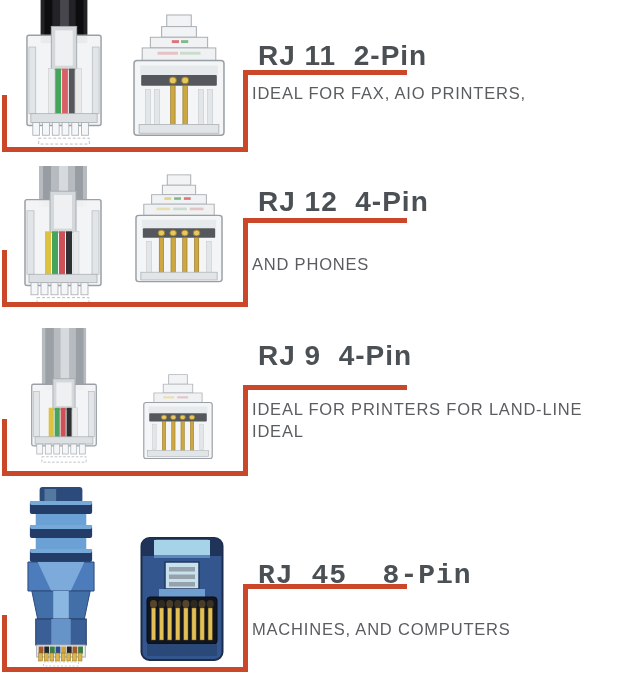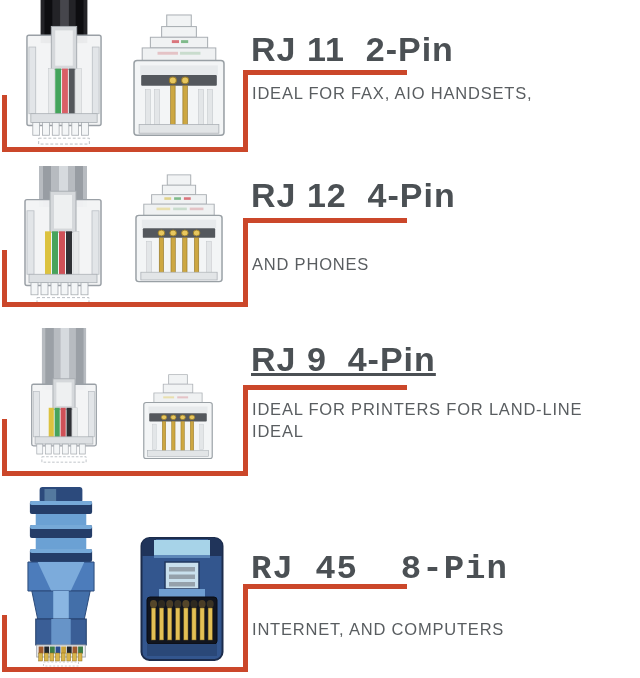--- a/index.html
+++ b/index.html
@@ -6,22 +6,22 @@
   .canvas{
     position:relative;
     width:640px;height:678px;
     background:#ffffff;
     overflow:hidden;
     font-family:"Liberation Sans", sans-serif;
   }
   .title{
     position:absolute;
     left:250px;
-    margin:1px;
-    font-size:34px;
+    margin:8px;
+    font-size:28px;
     font-weight:700;
     letter-spacing:1px;
     color:#4b5054;
     white-space:pre;
     line-height:28px;
   }
   .desc{
     position:absolute;
     left:252px;
     margin:0;
@@ -54,21 +54,21 @@
   .s2-title{top:180px;}
   .s2-underline{top:218px;}
   .s2-vright{top:218px;height:89px;}
   .s2-hbottom{top:302px;}
   .s2-vleft{top:250px;}
   .s2-desc{top:231px;}
   .s2-side{left:23px;top:166px;width:80px;height:140px;}
   .s2-front{left:135px;top:174px;width:88px;height:112px;}
 
   
-  .s3-title{top:344px;text-decoration:underline;}
+  .s3-title{top:334px;}
   .s3-underline{top:385px;}
   .s3-vright{top:385px;height:91px;}
   .s3-hbottom{top:471px;}
   .s3-vleft{top:419px;}
   .s3-desc{top:398px;}
   .s3-side{left:30px;top:328px;width:68px;height:136px;}
   .s3-front{left:143px;top:374px;width:70px;height:88px;}
 
   
   .s4-title{top:554px;font-family:Liberation Mono, monospace;}
@@ -135,21 +135,21 @@
       <rect x="73" y="78" width="5" height="38" fill="#e3e6e8" stroke="#bfc3c7" stroke-width="0.5"></rect>
       <rect x="6" y="114" width="78" height="9" fill="#e2e5e7" stroke="#abb0b5" stroke-width="0.8"></rect>
     </svg>
   </div>
 
   <h2 class="title s1-title">RJ 11  2-Pin</h2>
   <div class="accent underline s1-underline"></div>
   <div class="accent vright s1-vright"></div>
   <div class="accent hbottom s1-hbottom"></div>
   <div class="accent vleft s1-vleft"></div>
-  <p class="desc s1-desc"><span>IDEAL FOR FAX, AIO HANDSETS,</span><br></p>
+  <p class="desc s1-desc"><span>IDEAL FOR FAX, AIO PRINTERS,</span><br></p>
 
   <div class="conn s2-side">
     <svg viewBox="0 0 80 150" preserveAspectRatio="none">
       <rect x="16" y="0" width="48" height="44" fill="#b7bbc0"></rect>
       <rect x="20" y="0" width="8" height="44" fill="#989da3"></rect>
       <rect x="36" y="0" width="9" height="44" fill="#d6dade"></rect>
       <rect x="52" y="0" width="8" height="44" fill="#989da3"></rect>
       <rect x="2" y="36" width="76" height="92" rx="2" fill="#f2f4f5" fill-opacity="0.96" stroke="#9aa0a6" stroke-width="1.5"></rect>
       <rect x="4" y="48" width="7" height="68" fill="#e2e5e8" stroke="#b9bec3" stroke-width="0.8"></rect>
       <rect x="69" y="48" width="7" height="68" fill="#e2e5e8" stroke="#b9bec3" stroke-width="0.8"></rect>
@@ -335,15 +335,15 @@
       <rect x="68.1" y="74" width="4.2" height="32" fill="#e3c055" stroke="#7a6120" stroke-width="0.5"></rect>
       <rect x="7" y="110" width="70" height="12" fill="#2a4878"></rect>
     </svg>
   </div>
 
   <h2 class="title s4-title">RJ 45  8-Pin</h2>
   <div class="accent underline s4-underline"></div>
   <div class="accent vright s4-vright"></div>
   <div class="accent hbottom s4-hbottom"></div>
   <div class="accent vleft s4-vleft"></div>
-  <p class="desc s4-desc"><br><span>INTERNET, AND COMPUTERS</span></p>
+  <p class="desc s4-desc"><br><span>MACHINES, AND COMPUTERS</span></p>
 
 </div>
 
 </body></html>

